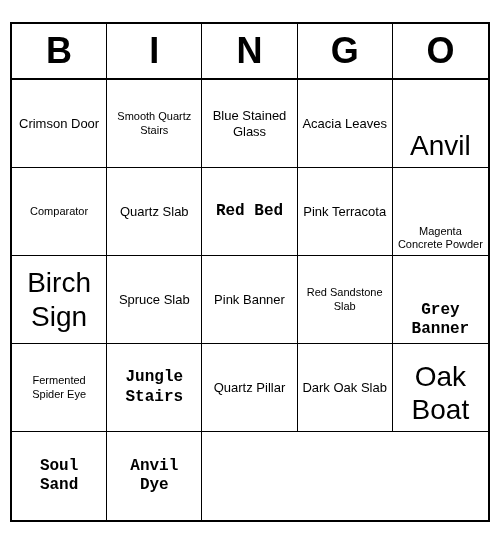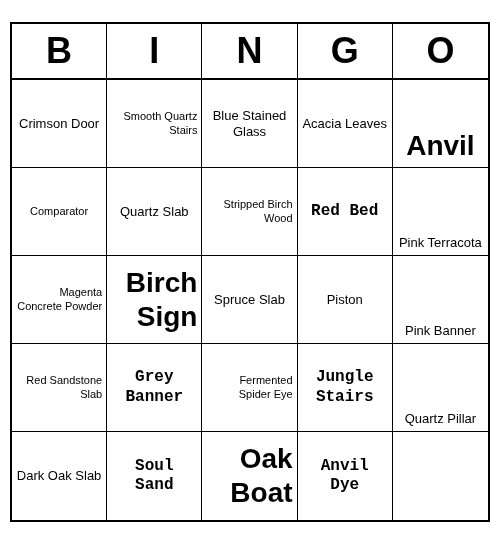--- a/index.html
+++ b/index.html
@@ -70,37 +70,35 @@
       border-bottom: none;
     }
 
     .bingo-cell span {
       display: block;
       line-height: 1.2;
     }
 
     .size-small {
       font-size: 11px;
-      text-align: right;
     }
 
     .size-medium {
       font-size: 13px;
     }
 
     .size-large {
       font-size: 16px;
       font-weight: bold;
       font-family: Liberation Mono, monospace;
     }
 
     .size-xlarge {
       font-size: 28px;
-      font-weight: bold;
-      text-align: right;
+      font-weight: normal;
     }
   </style>
 </head>
 <body>
 
 <div class="bingo-card">
   <div class="bingo-header">
   <div class="bingo-header-cell">B</div>
       <div class="bingo-header-cell">I</div>
       <div class="bingo-header-cell">N</div>
@@ -123,39 +121,33 @@
       <div class="bingo-cell">
         <span class="size-xlarge">Anvil</span>
       </div>
       <div class="bingo-cell">
         <span class="size-small">Comparator</span>
       </div>
       <div class="bingo-cell">
         <span class="size-medium">Quartz Slab</span>
       </div>
       <div class="bingo-cell">
-        <span class="size-small">Stripped Birch Wood</span>
-      </div>
-      <div class="bingo-cell">
         <span class="size-large">Red Bed</span>
       </div>
       <div class="bingo-cell">
         <span class="size-medium">Pink Terracota</span>
       </div>
       <div class="bingo-cell">
         <span class="size-small">Magenta Concrete Powder</span>
       </div>
       <div class="bingo-cell">
         <span class="size-xlarge">Birch Sign</span>
       </div>
       <div class="bingo-cell">
         <span class="size-medium">Spruce Slab</span>
-      </div>
-      <div class="bingo-cell">
-        <span class="size-medium">Piston</span>
       </div>
       <div class="bingo-cell">
         <span class="size-medium">Pink Banner</span>
       </div>
       <div class="bingo-cell">
         <span class="size-small">Red Sandstone Slab</span>
       </div>
       <div class="bingo-cell">
         <span class="size-large">Grey Banner</span>
       </div>
@@ -165,22 +157,22 @@
       <div class="bingo-cell">
         <span class="size-large">Jungle Stairs</span>
       </div>
       <div class="bingo-cell">
         <span class="size-medium">Quartz Pillar</span>
       </div>
       <div class="bingo-cell">
         <span class="size-medium">Dark Oak Slab</span>
       </div>
       <div class="bingo-cell">
-        <span class="size-large">Soul Sand</span>
+        <span class="size-xlarge">Oak Boat</span>
       </div>
       <div class="bingo-cell">
-        <span class="size-xlarge">Oak Boat</span>
+        <span class="size-large">Soul Sand</span>
       </div>
       <div class="bingo-cell">
         <span class="size-large">Anvil Dye</span>
       </div>
     </div>
 </div>
 
 </body></html>

